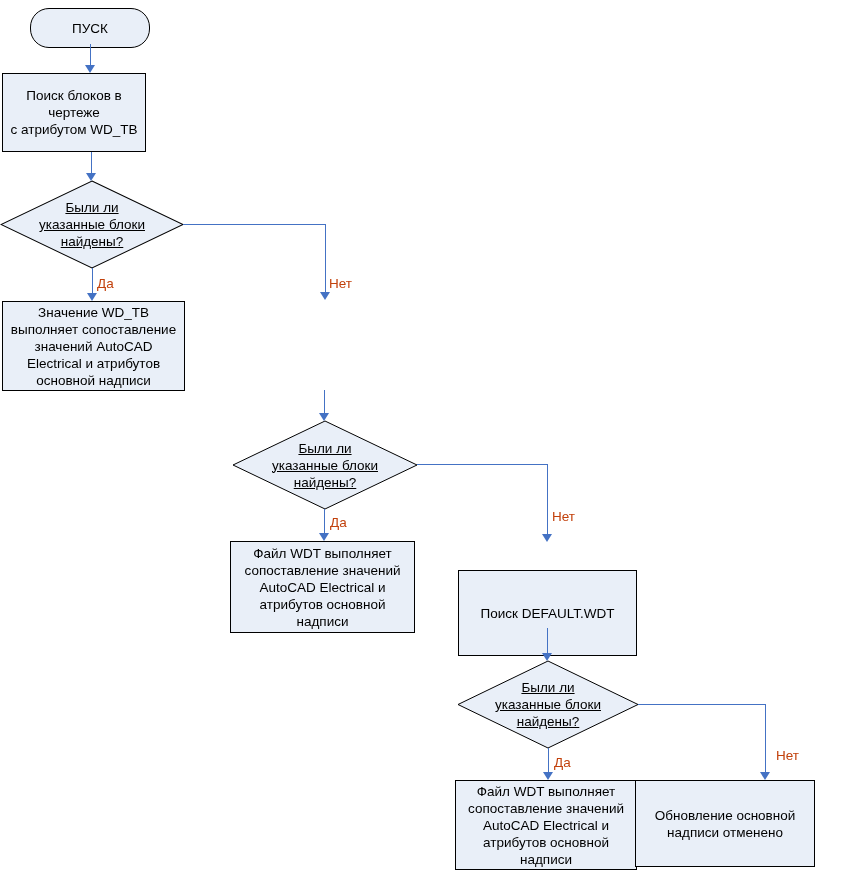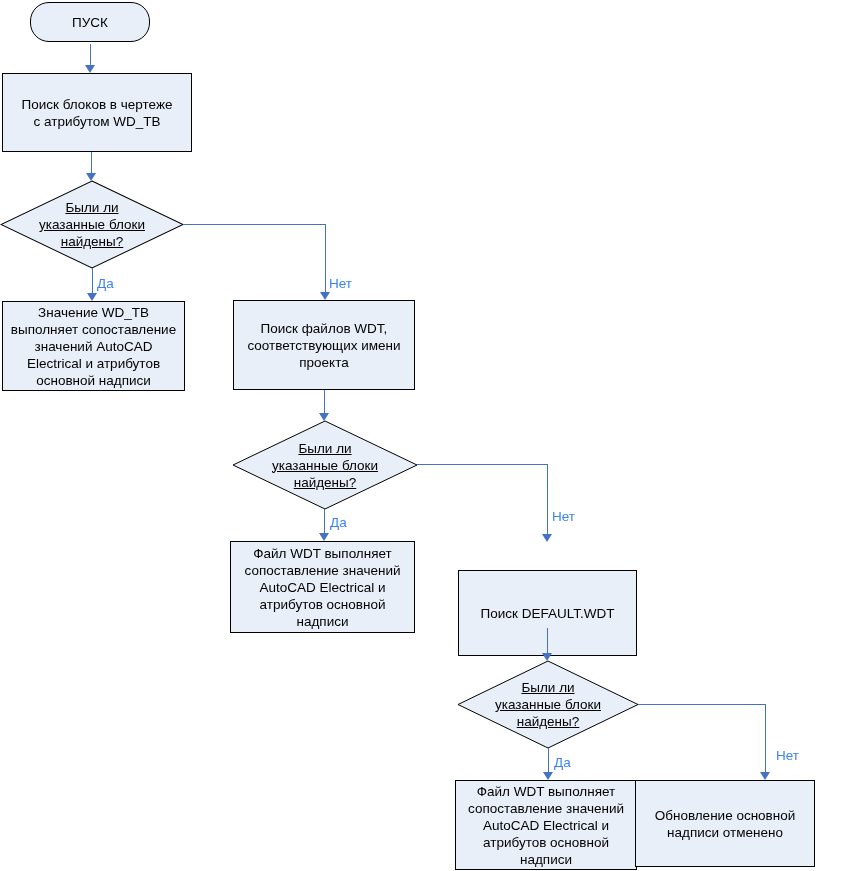--- a/index.html
+++ b/index.html
@@ -56,34 +56,34 @@
     position: absolute;
     width: 0; height: 0;
     border-left: 5px solid transparent;
     border-right: 5px solid transparent;
     border-top: 8px solid #4472C4;
   }
   .edge-label {
     position: absolute;
     font-size: 13.5px;
     line-height: 15px;
-    color: #3b82f6;
+    color: #c2410c;
     white-space: nowrap;
   }
 </style>
 </head>
 <body>
 
 <div class="canvas">
 
-  <div class="node terminator" style="left:30px; top:2px; width:120px; height:40px;">
+  <div class="node terminator" style="left:30px; top:8px; width:120px; height:40px;">
     <div class="label">ПУСК</div>
   </div>
 
-  <div class="node process" style="left:2px; top:73px; width:190px; height:79px;">
+  <div class="node process" style="left:2px; top:73px; width:144px; height:79px;">
     <div class="label">Поиск блоков в чертеже
 с атрибутом WD_TB</div>
   </div>
 
   <div class="node decision" style="left:1px; top:181px; width:182px; height:87px;">
     <svg viewBox="0 0 100 100" preserveAspectRatio="none">
         <polygon points="50,0 100,50 50,100 0,50"></polygon>
       </svg>
     <div class="label">Были ли
 указанные блоки
@@ -91,25 +91,20 @@
   </div>
 
   <div class="node process" style="left:2px; top:301px; width:183px; height:90px;text-align:center;">
     <div class="label">Значение WD_TB
 выполняет сопоставление
 значений AutoCAD
 Electrical и атрибутов
 основной надписи</div>
   </div>
 
-  <div class="node process" style="left:233px; top:300px; width:182px; height:90px;">
-    <div class="label">Поиск файлов WDT,
-соответствующих имени
-проекта</div>
-  </div>
 
   <div class="node decision" style="left:233px; top:421px; width:184px; height:88px;">
     <svg viewBox="0 0 100 100" preserveAspectRatio="none">
         <polygon points="50,0 100,50 50,100 0,50"></polygon>
       </svg>
     <div class="label">Были ли
 указанные блоки
 найдены?</div>
   </div>
 

